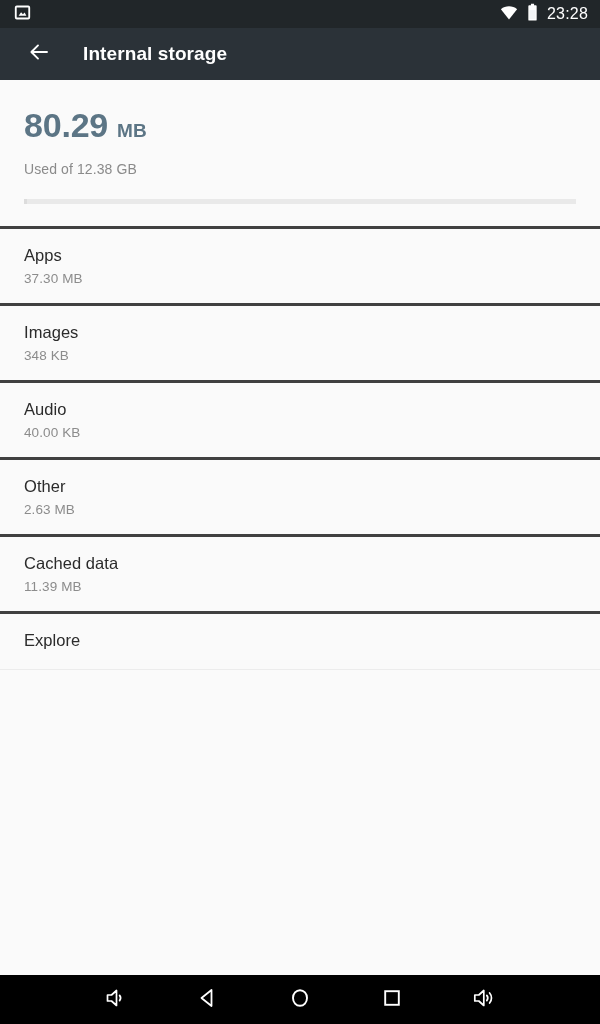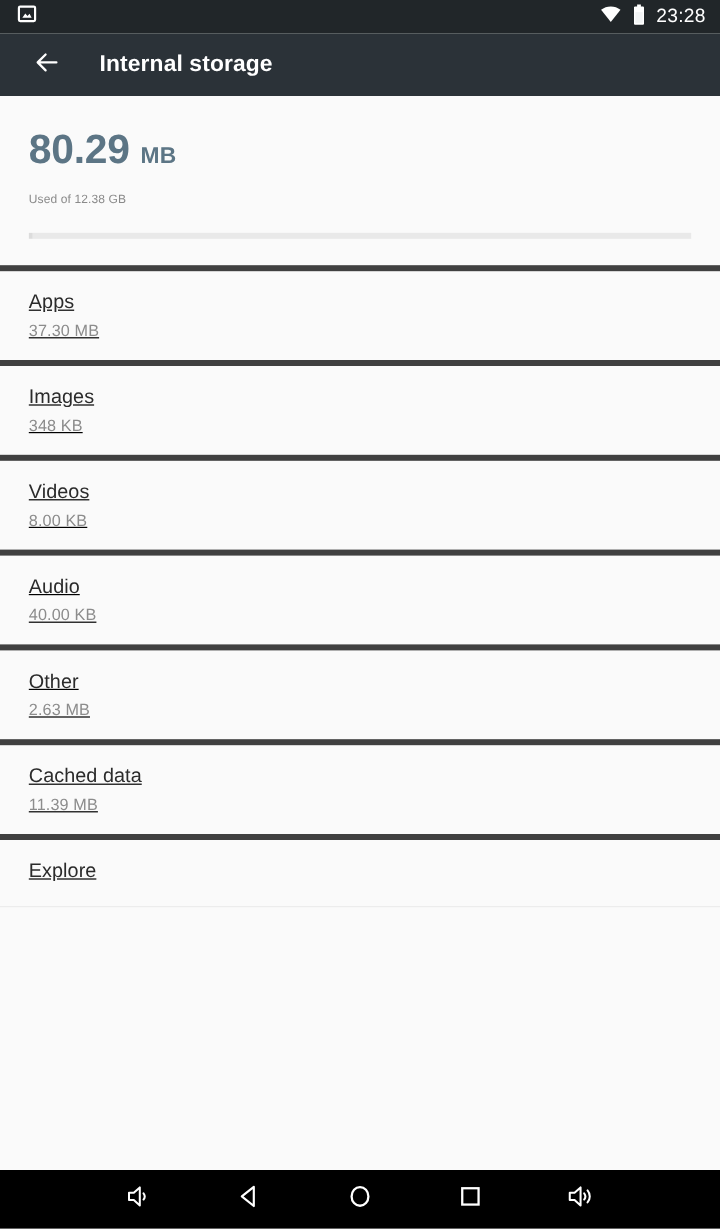--- a/index.html
+++ b/index.html
@@ -73,21 +73,21 @@
     display:flex; align-items:baseline;font-weight:bold;
   }
   .summary-unit {
     font-size:19px;
     margin-left:9px;
     letter-spacing:.2px;
   }
   .summary-sub {
     margin-top:11px;
     color:#8a8a8a;
-    font-size:10px;
+    font-size:14px;
     letter-spacing:.1px;
   }
 
   
   .progress-wrap { padding:22px 24px 0 24px; }
   .progress-track {
     position:relative;
     height:5px;
     width:100%;
     background:#e9e9e9;
@@ -99,24 +99,23 @@
     background:#dcdcdc;
   }
 
   .spacer-after-progress { height:22px; }
 
   
   .storage-list { width:100%; }
   .list-row {
     position:relative;
     padding:16px 24px 15px 24px;
-    border-top:5px solid #404040;
+    border-top:3px solid #404040;
     cursor:pointer;
     background:#fafafa;
-    text-decoration:underline;
   }
   .list-row.single { padding-bottom:18px; }
   .row-title {
     color:#2b2b2b;
     font-size:16.5px;
     line-height:21px;
     letter-spacing:.05px;
   }
   .row-sub {
     margin-top:4px;
@@ -201,24 +200,20 @@
     <div class="storage-list" id="storage-list">
         <div class="list-row">
           <div class="row-title">Apps</div>
           <div class="row-sub">37.30 MB</div>
         </div>
         <div class="list-row">
           <div class="row-title">Images</div>
           <div class="row-sub">348 KB</div>
         </div>
         <div class="list-row">
-          <div class="row-title">Videos</div>
-          <div class="row-sub">8.00 KB</div>
-        </div>
-        <div class="list-row">
           <div class="row-title">Audio</div>
           <div class="row-sub">40.00 KB</div>
         </div>
         <div class="list-row">
           <div class="row-title">Other</div>
           <div class="row-sub">2.63 MB</div>
         </div>
         <div class="list-row">
           <div class="row-title">Cached data</div>
           <div class="row-sub">11.39 MB</div>

